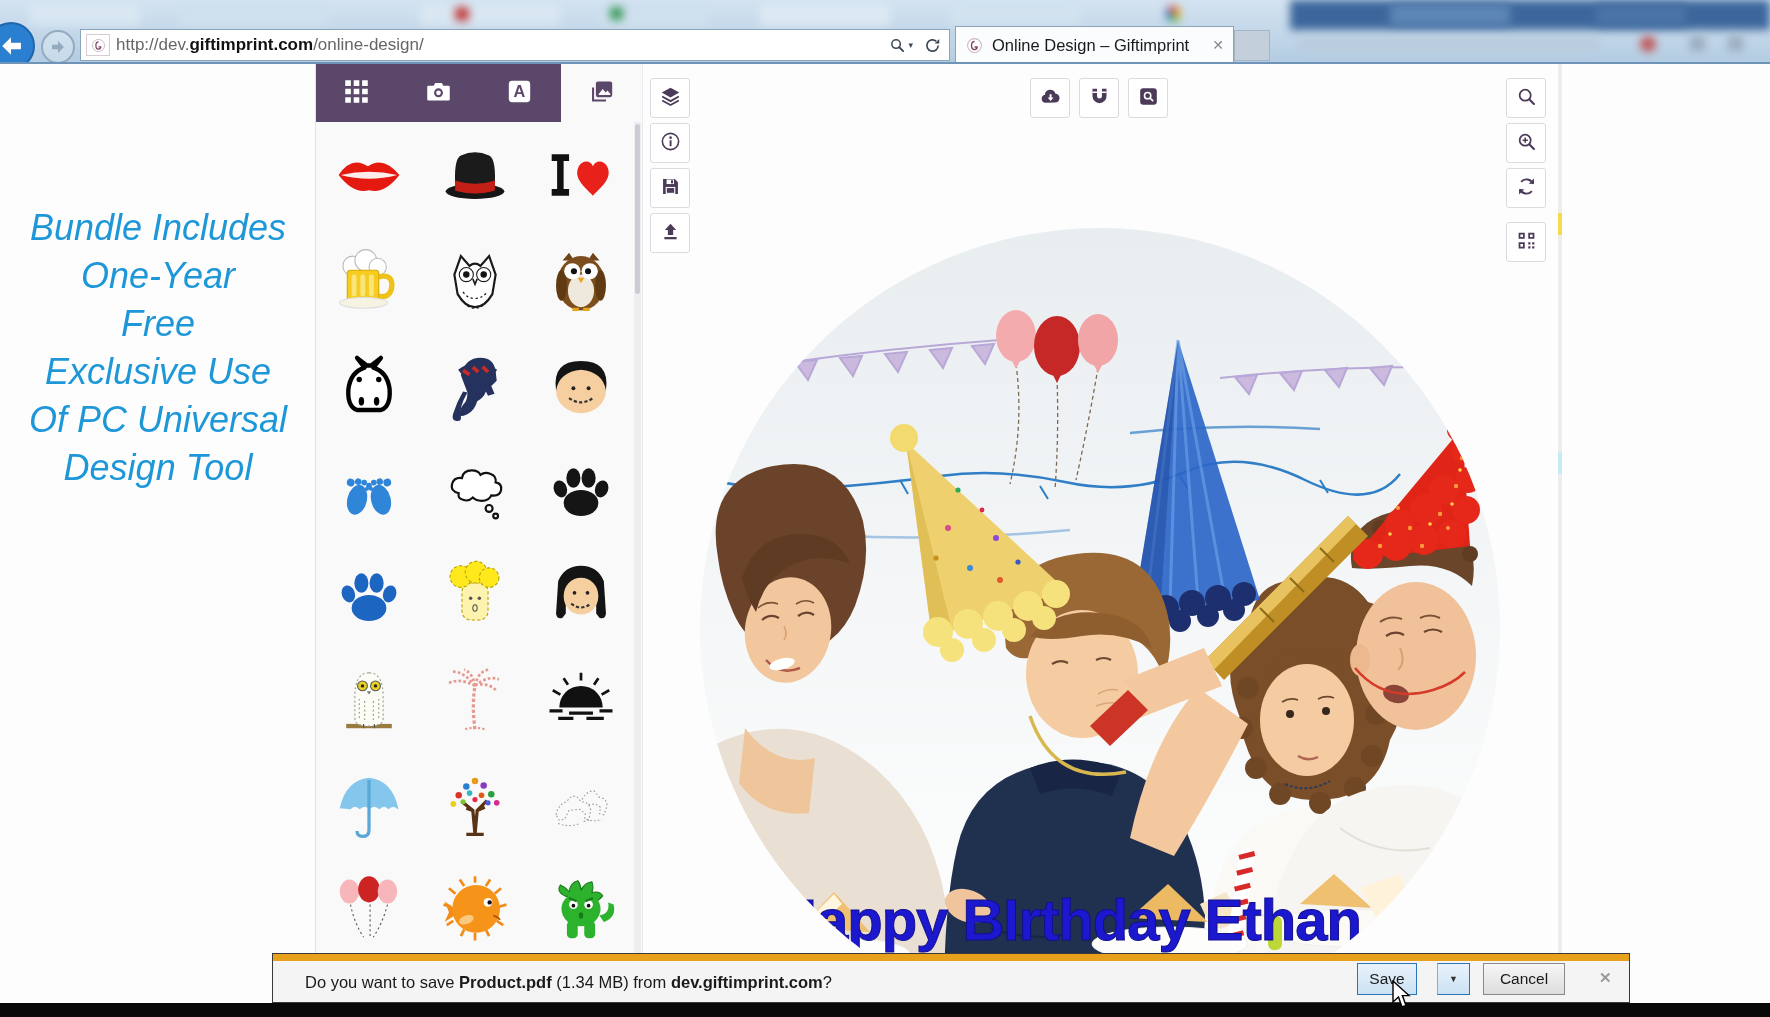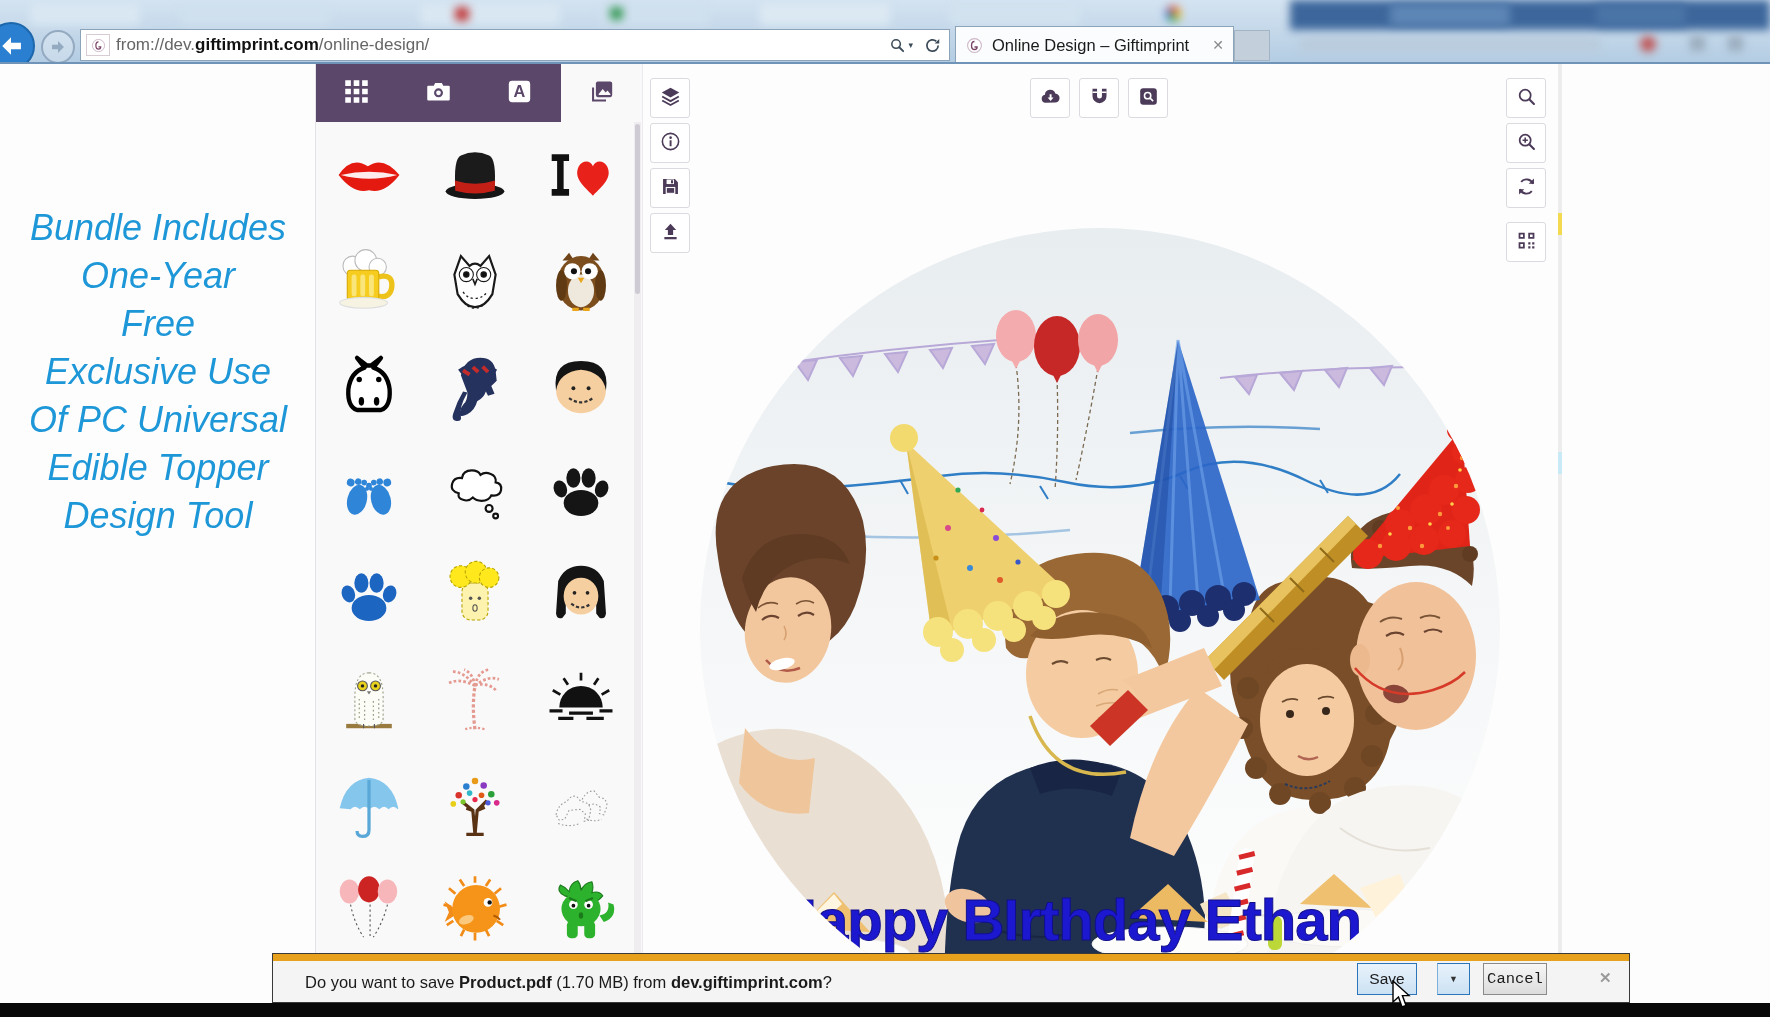--- a/index.html
+++ b/index.html
@@ -66,21 +66,21 @@
   
   .notif{position:absolute;left:272px;top:953px;width:1358px;height:50px;background:#f4f4f4;
          border:1px solid #3a3a3a;box-sizing:border-box;z-index:10;}
   .norange{position:absolute;left:0;top:0;width:100%;height:7px;background:#e8a11d;}
   .ntext{position:absolute;left:32px;top:19px;font-size:16.5px;color:#1a1a1a;}
   .nbtn{position:absolute;top:9px;height:32px;box-sizing:border-box;display:flex;align-items:center;
         justify-content:center;font-size:15.5px;color:#1a1a1a;}
   .nsave{left:1084px;width:60px;background:linear-gradient(#e9f3fc,#cbe1f3);border:1px solid #2a76b8;}
   .ncaret{left:1164px;width:33px;background:linear-gradient(#e9f3fc,#cbe1f3);border:1px solid #2a76b8;
           border-left:1px solid #7fb0d8;font-size:9px;color:#333;}
-  .ncancel{left:1210px;width:64px;background:linear-gradient(#f7f7f7,#dcdcdc);border:1px solid #8a8a8a;font-family:Liberation Mono, monospace;}
+  .ncancel{left:1210px;width:82px;background:linear-gradient(#f7f7f7,#dcdcdc);border:1px solid #8a8a8a;}
   .nclose{position:absolute;left:1326px;top:15px;color:#9a9a9a;font-size:15px;font-weight:bold;}
   .blackbar{position:absolute;left:0;top:1003px;width:1770px;height:14px;background:#080808;z-index:11;}
   .cursor{position:absolute;left:1392px;top:980px;width:22px;height:30px;z-index:20;}
 </style>
 </head>
 <body>
 
 <div class="app">
 
   <div class="chrome">
@@ -112,21 +112,21 @@
           <path fill="#93aac0" d="M12 5.5 18.5 12 12 18.5v-4.1H5.5v-4.8H12z"></path>
         </svg>
     </div>
     <div class="urlbar">
       <span class="favbox">
         <svg viewBox="0 0 16 16">
             <circle cx="8" cy="8" r="6.5" fill="#fff" stroke="#cbb6c6"></circle>
             <path d="M8 4.2q-2.8 0-2.8 3.8T8 11.8q2.4 0 2.4-2.4H8" fill="none" stroke="#7a4466" stroke-width="1.3"></path>
           </svg>
       </span>
-      <span class="url"><span>from://dev.</span><b>giftimprint.com</b><span>/online-design/</span></span>
+      <span class="url"><span>http://dev.</span><b>giftimprint.com</b><span>/online-design/</span></span>
       <span class="uicon">
         <svg viewBox="0 0 24 24">
             <circle cx="10" cy="10" r="6" fill="none" stroke="#3c4a58" stroke-width="2.2"></circle>
             <path d="M14.5 14.5l5.5 5.5" stroke="#3c4a58" stroke-width="2.6" stroke-linecap="round"></path>
           </svg>
       </span>
       <span class="ucaret">▾</span>
       <span class="uicon" style="margin-right:6px;">
         <svg viewBox="0 0 24 24">
             <path fill="none" stroke="#3c4a58" stroke-width="2.4" d="M20 12a8 8 0 1 1-2.7-6"></path>
@@ -147,21 +147,20 @@
   </div>
 
   <div class="content">
 
     <div class="promo">
         <div class="pline b">Bundle Includes</div>
         <div class="pline">One-Year</div>
         <div class="pline b">Free</div>
         <div class="pline">Exclusive Use</div>
         <div class="pline">Of PC Universal</div>
-        <div class="pline">Edible Topper</div>
         <div class="pline b">Design Tool</div>
       </div>
 
     <div class="panel">
       <div class="ptabs">
           <div class="ptab">
             <span><svg viewBox="0 0 24 24">
                 <path fill="#ffffff" d="M2 2h5v5H2zM9.5 2h5v5h-5zM17 2h5v5h-5zM2 9.5h5v5H2zM9.5 9.5h5v5h-5zM17 9.5h5v5h-5zM2 17h5v5H2zM9.5 17h5v5h-5zM17 17h5v5h-5z"></path>
               </svg></span>
           </div>
@@ -756,21 +755,21 @@
           <rect x="568" y="688" width="14" height="34" rx="6" fill="#bcd838"></rect>
           <ellipse cx="742" cy="688" rx="30" ry="17" fill="#f0c49c" transform="rotate(-12 742 688)"></ellipse>
         </g>
         <text x="368" y="712" text-anchor="middle" font-size="58" font-weight="bold" fill="#1b18cf" stroke="#110f8a" stroke-width="1" letter-spacing="-1" font-family="&quot;Liberation Sans&quot;,sans-serif">Happy BIrthday Ethan</text>
       </svg>
     </div>
   </div>
 
   <div class="notif">
     <div class="norange"></div>
-    <div class="ntext"><span>Do you want to save </span><b>Product.pdf</b><span> (1.70 MB) from </span><b>dev.giftimprint.com</b><span>?</span></div>
+    <div class="ntext"><span>Do you want to save </span><b>Product.pdf</b><span> (1.34 MB) from </span><b>dev.giftimprint.com</b><span>?</span></div>
     <div class="nbtn nsave">
         <span>Save</span>
       </div>
     <div class="nbtn ncaret">
         <span>▼</span>
       </div>
     <div class="nbtn ncancel">
         <span>Cancel</span>
       </div>
     <div class="nclose">✕</div>

